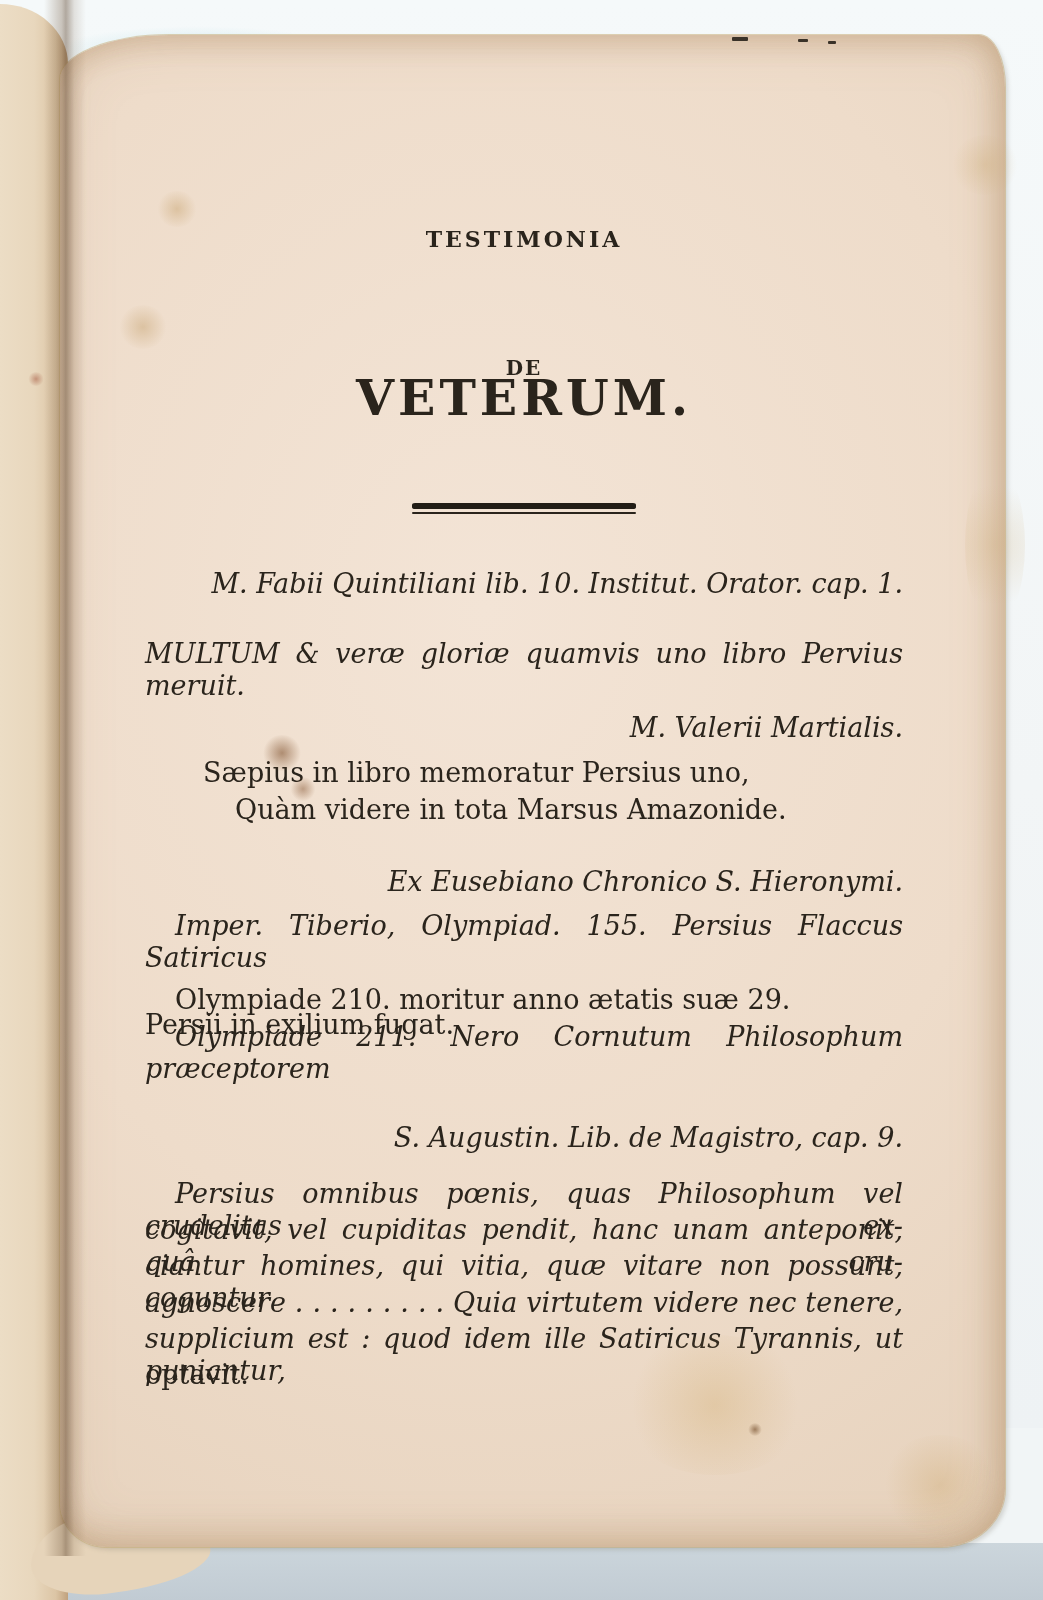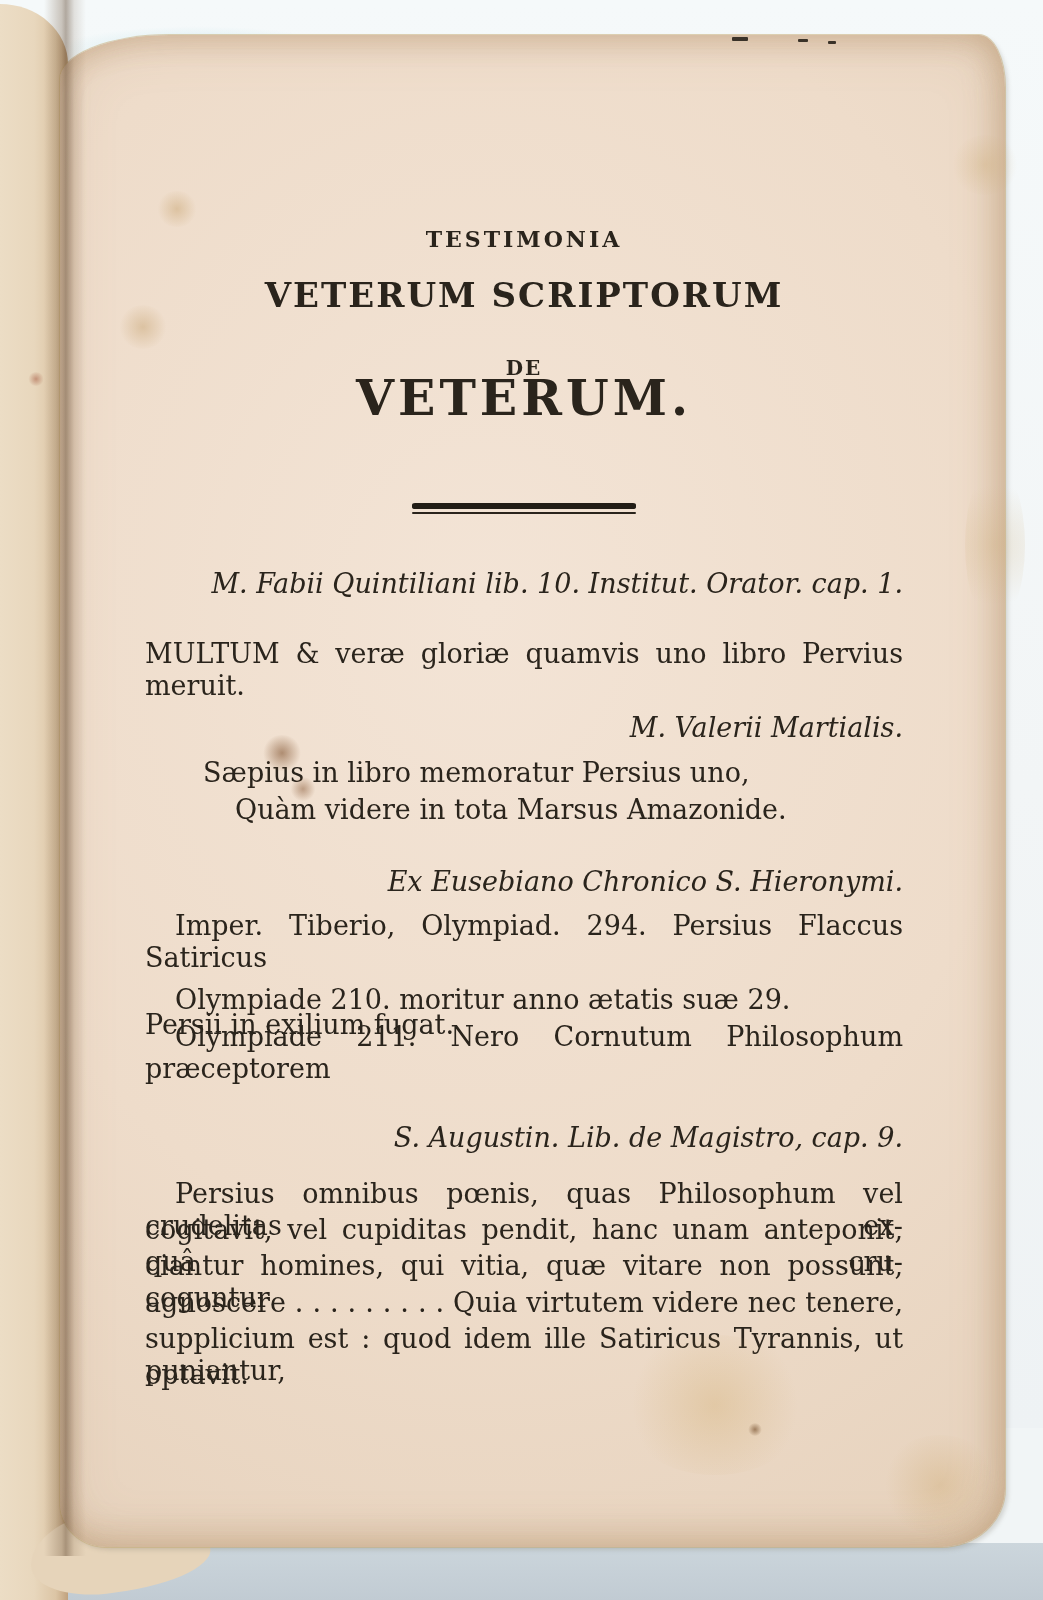--- a/index.html
+++ b/index.html
@@ -35,21 +35,21 @@
                0 0 0 1px rgba(200,175,120,.55),
                3px 3px 4px rgba(120,115,105,.25);}
   
   .gutter{position:absolute;left:44px;top:0;width:42px;height:1556px;z-index:6;
     background:linear-gradient(90deg, rgba(100,72,44,0) 0%, rgba(100,72,44,.30) 42%,
                rgba(82,56,32,.42) 52%, rgba(100,72,44,.14) 72%, rgba(100,72,44,0) 100%);}
   
   .t-line{position:absolute;left:85px;width:758px;color:#2a241c;
     font-size:27px;line-height:32px;white-space:nowrap;}
   .center{text-align:center;white-space:normal;}
-  .just{white-space:normal;text-align:justify;text-align-last:justify;}
+  .just{white-space:normal;text-align:justify;text-align-last:justify;font-style:italic;}
   .head{font-style:italic;text-align:right;}
   .title1{font-weight:bold;font-size:22px;letter-spacing:3px;}
   .title2{font-weight:bold;font-size:34px;letter-spacing:2px;}
   .title3{font-weight:bold;font-size:20px;letter-spacing:2px;}
   .title4{font-weight:bold;font-size:49px;letter-spacing:4px;}
   .rule{position:absolute;left:352px;top:468px;width:224px;}
   .rule .thick{height:6px;background:#221d16;border-radius:3px/2px;}
   .rule .thin{height:2px;background:#2a241c;margin-top:3px;border-radius:1px;}
   .stain{position:absolute;border-radius:50%;pointer-events:none;}
   .speck{position:absolute;background:#3a3228;border-radius:1px;pointer-events:none;}
@@ -59,38 +59,37 @@
 
 <div class="scene">
 
   <div class="table-strip"></div>
   <div class="left-page"></div>
   <div class="bottom-curl"></div>
 
   <div class="page">
 
     <div class="t-line center title1" style="top:188px">TESTIMONIA</div>
-    <div class="t-line center title2" style="top:244px">VETERUM SCRIPTORUM</div>
     <div class="t-line center title3" style="top:317px">DE</div>
     <div class="t-line center title4" style="top:347px">VETERUM.</div>
 
     <div class="rule">
       <div class="thick"></div>
       <div class="thin"></div>
     </div>
 
     <div class="t-line center head" style="top:533px">M. Fabii Quintiliani lib. 10. Institut. Orator. cap. 1.</div>
     <div class="t-line just" style="top:603px">MULTUM &amp; veræ gloriæ quamvis uno libro Pervius meruit.</div>
 
     <div class="t-line center head" style="top:677px">M. Valerii Martialis.</div>
     <div class="t-line" style="top:722px;padding-left:58px">Sæpius in libro memoratur Persius uno,</div>
     <div class="t-line" style="top:759px;padding-left:90px">Quàm videre in tota Marsus Amazonide.</div>
 
     <div class="t-line center head" style="top:831px">Ex Eusebiano Chronico S. Hieronymi.</div>
-    <div class="t-line just" style="top:875px;text-indent:30px">Imper. Tiberio, Olympiad. 294. Persius Flaccus Satiricus</div>
+    <div class="t-line just" style="top:875px;text-indent:30px">Imper. Tiberio, Olympiad. 155. Persius Flaccus Satiricus</div>
     <div class="t-line" style="top:949px;text-indent:30px">Olympiade 210. moritur anno ætatis suæ 29.</div>
     <div class="t-line just" style="top:986px;text-indent:30px">Olympiade 211. Nero Cornutum Philosophum præceptorem</div>
     <div class="t-line" style="top:974px">Persii in exilium fugat.</div>
 
     <div class="t-line center head" style="top:1087px">S. Augustin. Lib. de Magistro, cap. 9.</div>
     <div class="t-line just" style="top:1143px;text-indent:30px">Persius omnibus pœnis, quas Philosophum vel crudelitas ex-</div>
     <div class="t-line just" style="top:1179px">cogitavit, vel cupiditas pendit, hanc unam anteponit, quâ cru-</div>
     <div class="t-line just" style="top:1215px">ciantur homines, qui vitia, quæ vitare non possunt, coguntur</div>
     <div class="t-line just" style="top:1252px">agnoscere . . . . . . . . . Quia virtutem videre nec tenere,</div>
     <div class="t-line just" style="top:1288px">supplicium est :  quod idem ille Satiricus Tyrannis, ut puniantur,</div>

